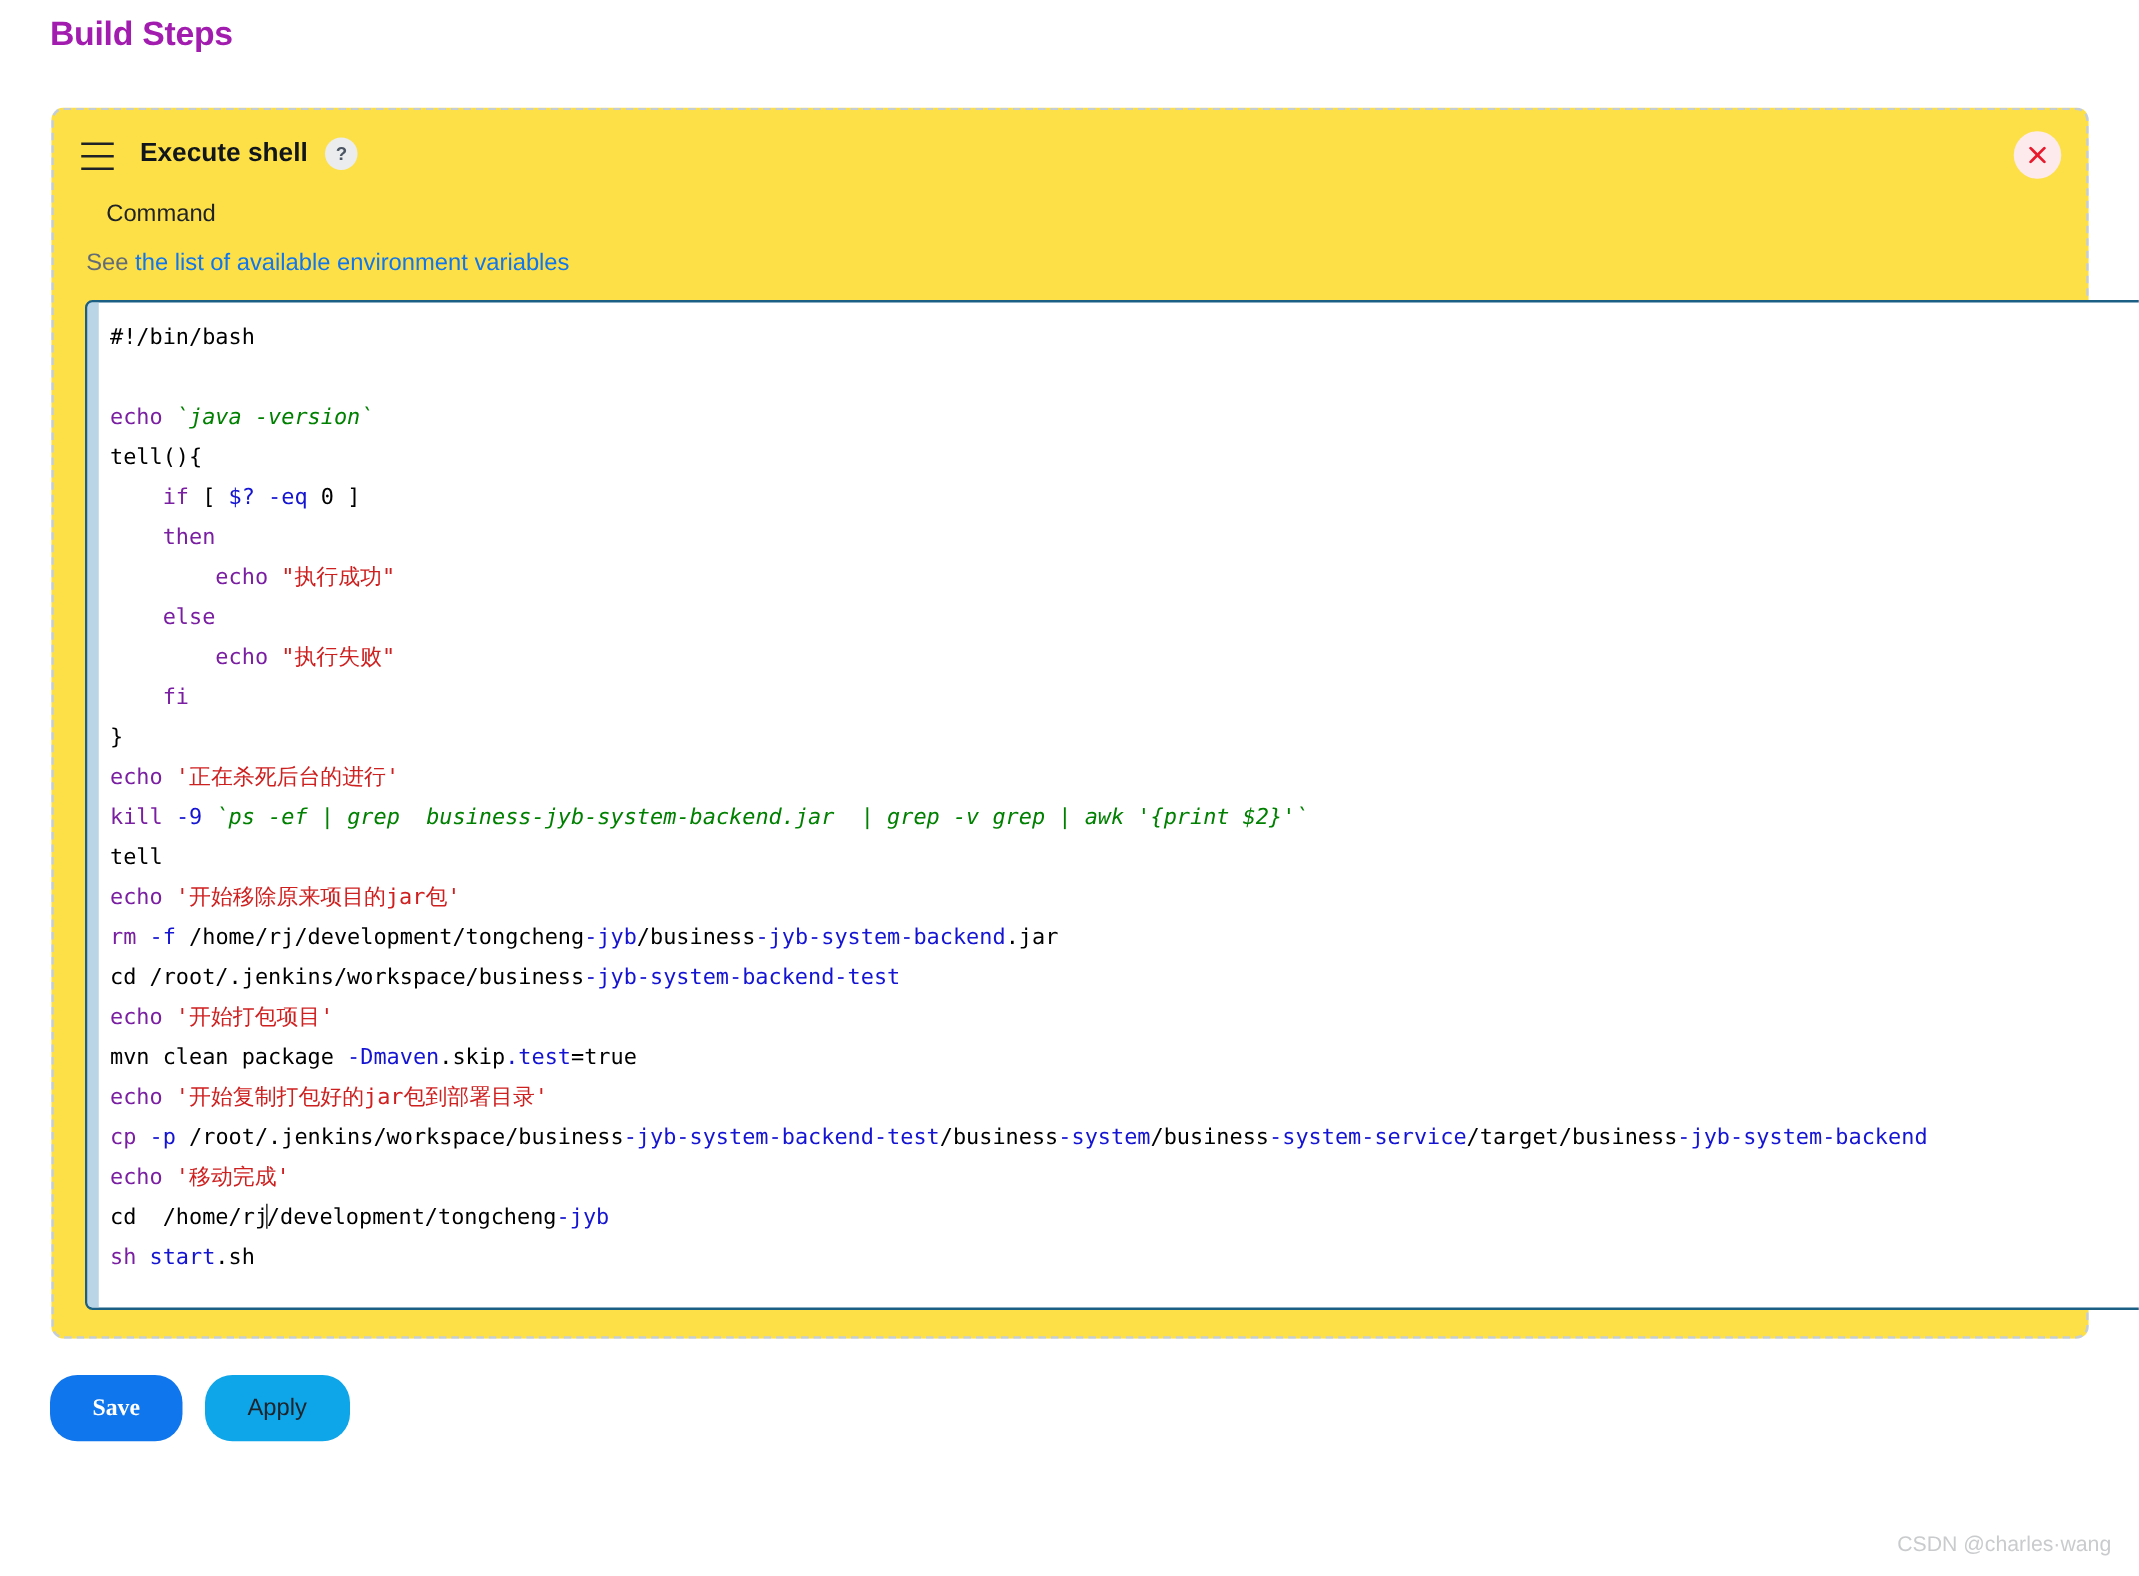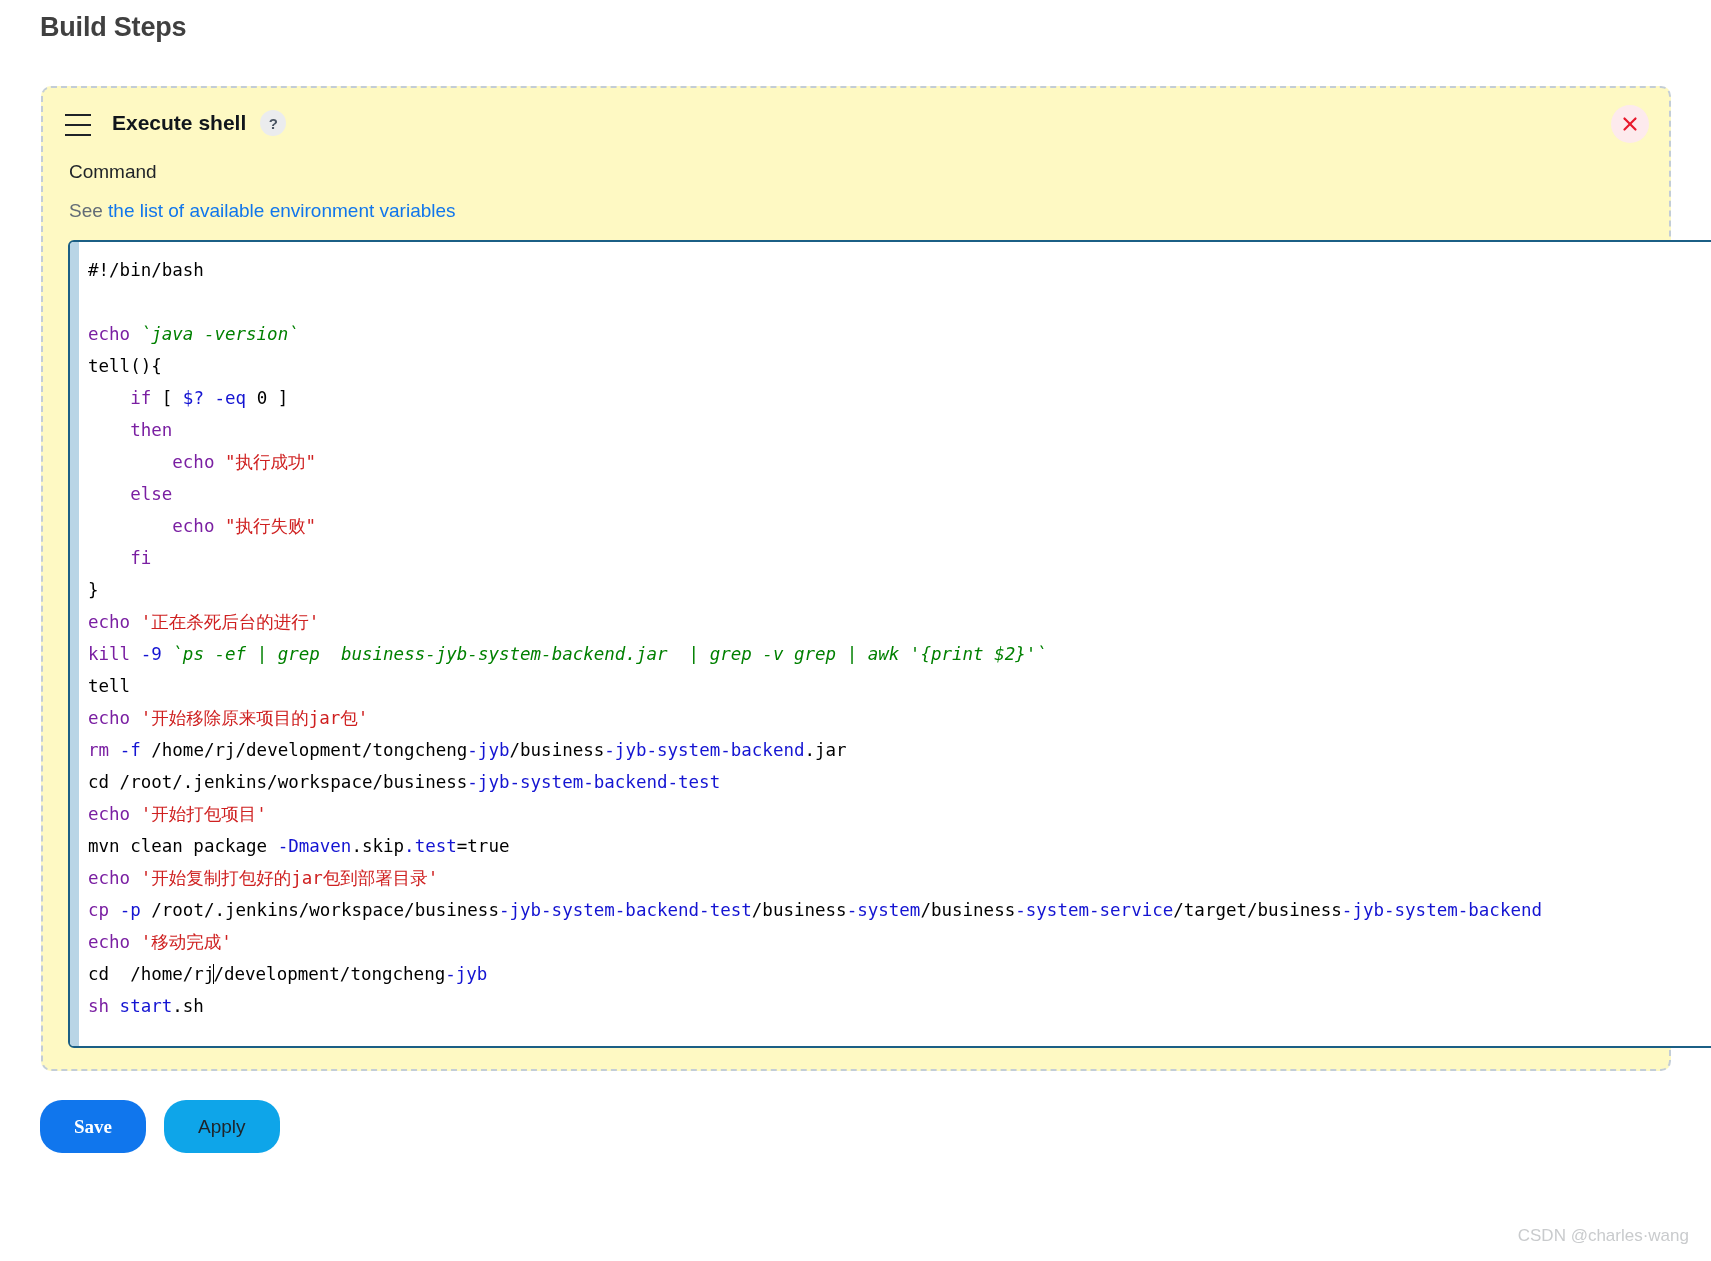--- a/index.html
+++ b/index.html
@@ -16,35 +16,35 @@
     position: relative;
   }
 
   
   .page-title {
     position: absolute;
     left: 40px;
     top: 12px;
     font-size: 27px;
     font-weight: bold;
-    color: #404040;
+    color: #a21caf;
     letter-spacing: -0.2px;
   }
 
   
   .step-card {
     position: absolute;
     left: 41px;
     top: 86px;
     width: 1630px;
     height: 985px;
     border: 2px dashed #c3cdd7;
     border-radius: 10px;
     box-sizing: border-box;
-    background: #fef9c3;
+    background: #fde047;
   }
 
   .step-header {
     position: absolute;
     left: 22px;
     top: 18px;
     display: flex;
     align-items: center;
     height: 34px;
   }
@@ -97,21 +97,21 @@
     justify-content: center;
     cursor: pointer;
     border: none;
     padding: 0;
   }
   .close-btn svg { display: block; }
 
   
   .field-label {
     position: absolute;
-    left: 26px;
+    left: 42px;
     top: 73px;
     font-size: 19px;
     color: #1f2328;
     text-align: right;
   }
   .env-line {
     position: absolute;
     left: 26px;
     top: 112px;
     font-size: 19px;

